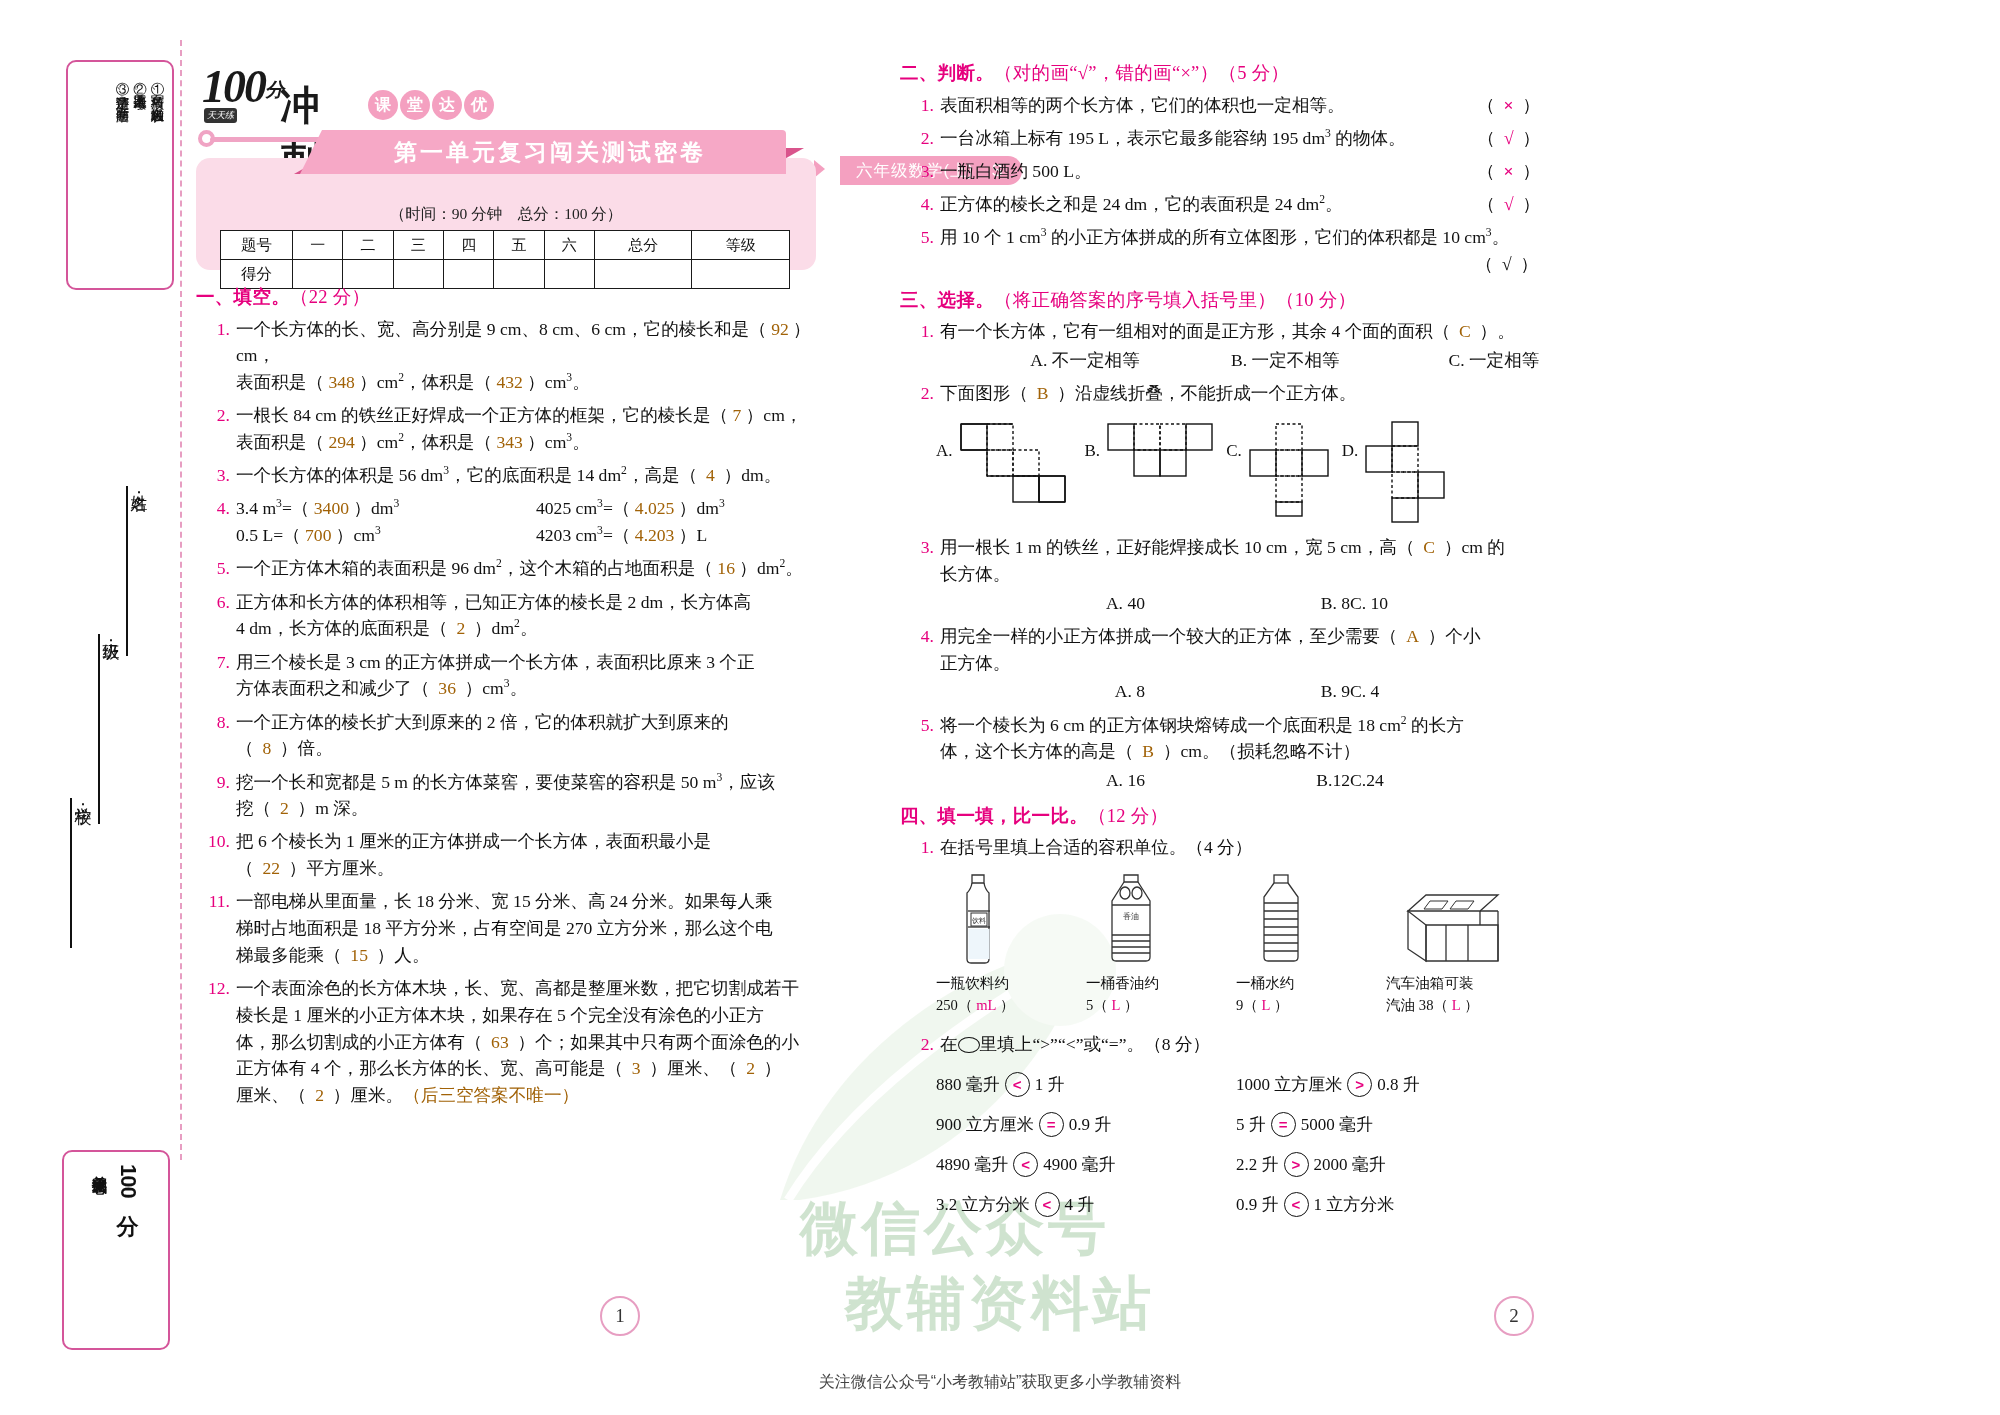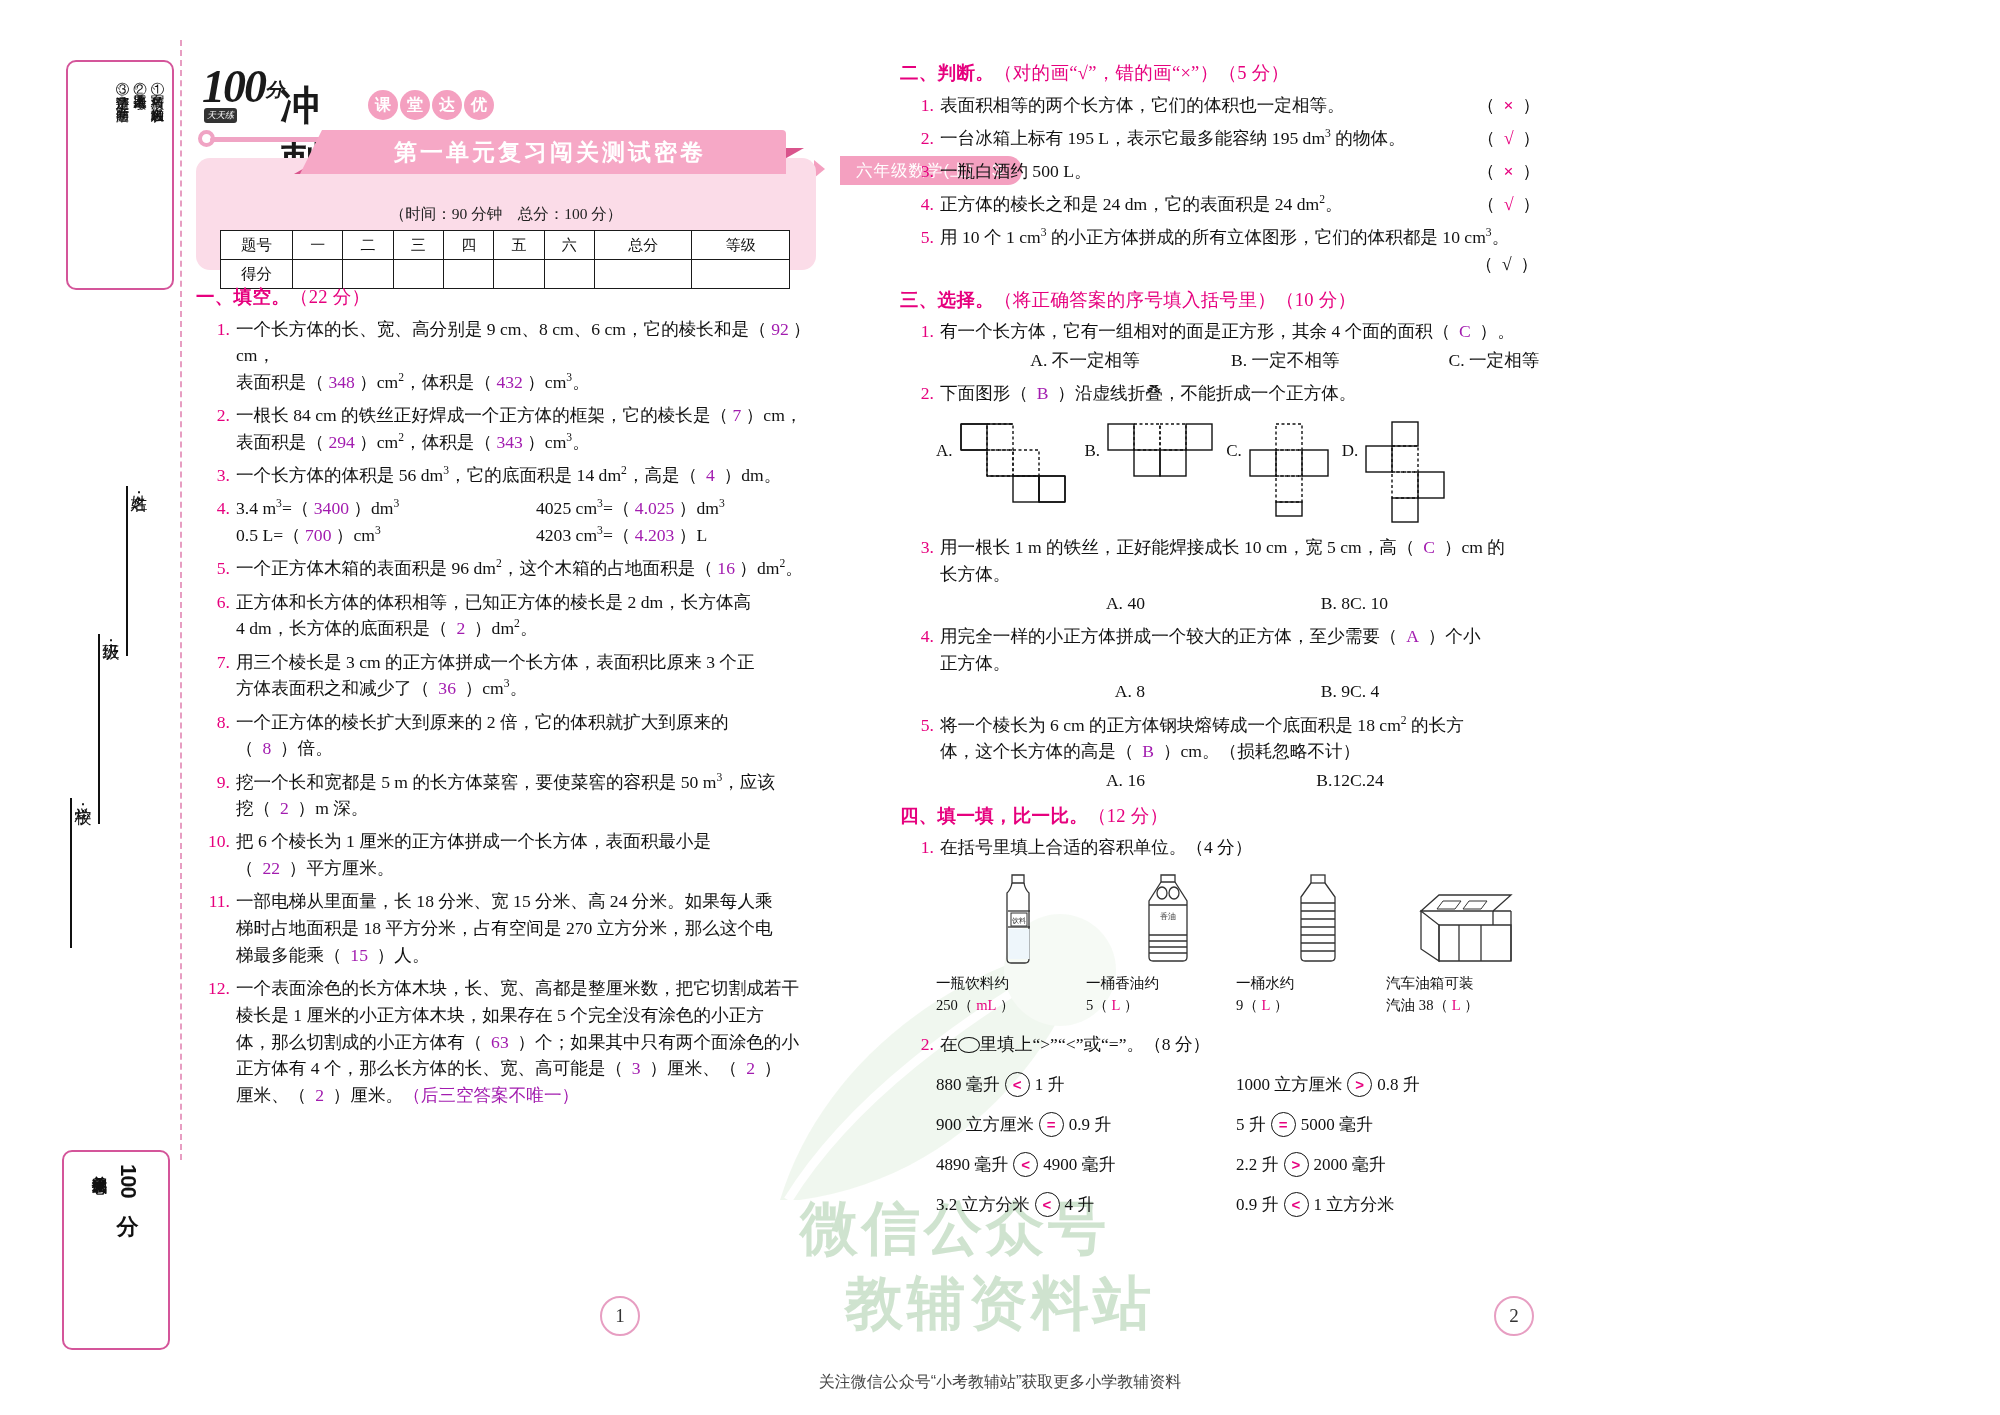--- a/index.html
+++ b/index.html
@@ -171,21 +171,21 @@
 
   ol.qlist { list-style: none; margin: 0 0 13px 0; padding: 0; }
   ol.qlist > li {
     position: relative; padding-left: 40px; margin-bottom: 6.5px;
     font-size: 17.6px; line-height: 1.52; text-align: left;
   }
   ol.qlist > li > .num {
     position: absolute; left: 4px; top: 0; width: 30px; text-align: right;
     color: #e6007e; font-family: "Liberation Serif", serif; font-size: 17.6px;
   }
-  .ans { color: #a21caf; }
+  .ans { color: #a16207; }
   sup { font-size: .66em; }
 
   
   .jrow { position: relative; }
   .jmark {
     position: absolute; right: 0; top: 0; white-space: nowrap;
     font-family: "Liberation Serif", serif; font-size: 17.6px; color: #111;
   }
   .jmark .ck { color: #e6007e; font-weight: bold; }
   .jrow-extra { text-align: right; padding-right: 2px; }
@@ -198,21 +198,21 @@
   .opt3b > span:nth-child(2){ width: 205px; }
 
   
   .nets { display: flex; margin: 10px 0 14px 36px; gap: 10px; align-items: flex-start; }
   .net { display: flex; align-items: flex-start; gap: 4px; }
   .net .lt { font-size: 17px; font-family: "Liberation Serif", serif; padding-top: 22px; }
 
   
   .cont-row { display: flex; margin: 8px 0 0 36px; gap: 0; }
   .cont { width: 150px; }
-  .cont .art { height: 98px; display: flex; align-items: flex-end; justify-content: center; padding-left: 14px;}
+  .cont .art { height: 98px; display: flex; align-items: flex-end; justify-content: flex-start; padding-left: 14px;}
   .cont .cap { font-size: 14.6px; line-height: 1.5; margin-top: 6px; }
   .cont .cap .ans { color: #e6007e; }
 
   
   .cmp-grid {
     display: grid; grid-template-columns: 300px 300px; gap: 2px 0;
     margin: 8px 0 0 36px;
   }
   .cmp { display: flex; align-items: center; font-size: 17px; height: 38px; }
   .circ {

